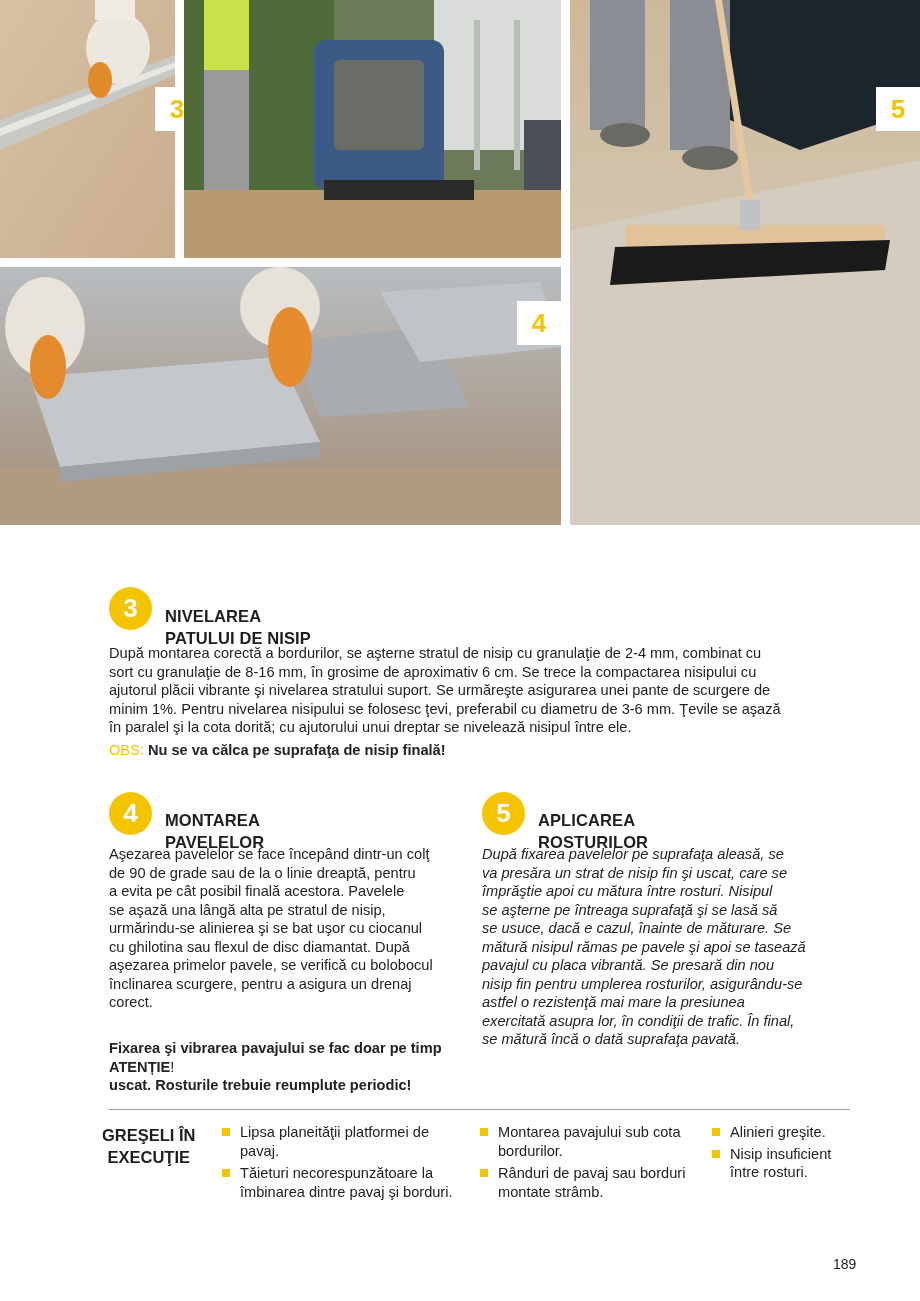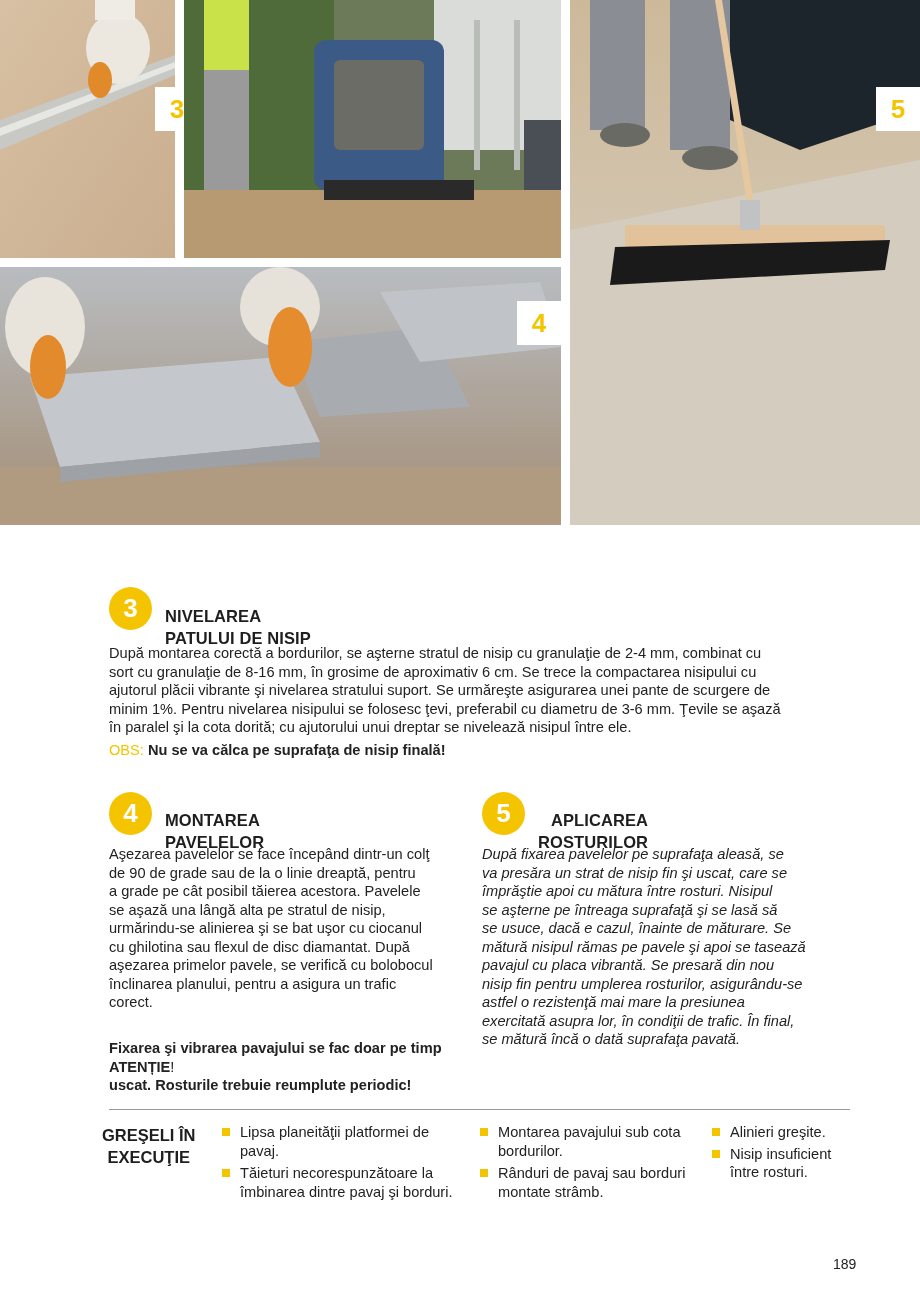--- a/index.html
+++ b/index.html
@@ -139,36 +139,36 @@
 </div>
 
 <div class="circle" style="left:109px;top:792px;">4</div>
 <div class="heading" style="left:165px;top:791px;">
   <div>MONTAREA</div>
   <div>PAVELELOR</div>
 </div>
 <div class="body-text" style="left:109px;top:845px;width:360px;">
   <div>Aşezarea pavelelor se face începând dintr-un colţ</div>
   <div>de 90 de grade sau de la o linie dreaptă, pentru</div>
-  <div>a grade pe cât posibil tăierea acestora. Pavelele</div>
+  <div>a evita pe cât posibil finală acestora. Pavelele</div>
   <div>se aşază una lângă alta pe stratul de nisip,</div>
   <div>urmărindu-se alinierea şi se bat uşor cu ciocanul</div>
   <div>cu ghilotina sau flexul de disc diamantat. După</div>
   <div>aşezarea primelor pavele, se verifică cu bolobocul</div>
-  <div>înclinarea planului, pentru a asigura un trafic</div>
+  <div>înclinarea scurgere, pentru a asigura un drenaj</div>
   <div>corect.</div>
 </div>
 <div class="attn" style="left:109px;top:1039px;width:370px;">
   <div><b>Fixarea şi vibrarea pavajului se fac doar pe timp</b></div>
   <div><b>ATENȚIE</b><span>!</span></div>
   <div><b>uscat. Rosturile trebuie reumplute periodic!</b></div>
 </div>
 
 <div class="circle" style="left:482px;top:792px;">5</div>
-<div class="heading" style="left:538px;top:791px;text-align:right;">
+<div class="heading" style="left:538px;top:791px;">
   <div>APLICAREA</div>
   <div>ROSTURILOR</div>
 </div>
 <div class="body-text" style="left:482px;top:845px;width:370px;font-style:italic;">
   <div>După fixarea pavelelor pe suprafaţa aleasă, se</div>
   <div>va presăra un strat de nisip fin şi uscat, care se</div>
   <div>împrăştie apoi cu mătura între rosturi. Nisipul</div>
   <div>se aşterne pe întreaga suprafaţă şi se lasă să</div>
   <div>se usuce, dacă e cazul, înainte de măturare. Se</div>
   <div>mătură nisipul rămas pe pavele şi apoi se tasează</div>

